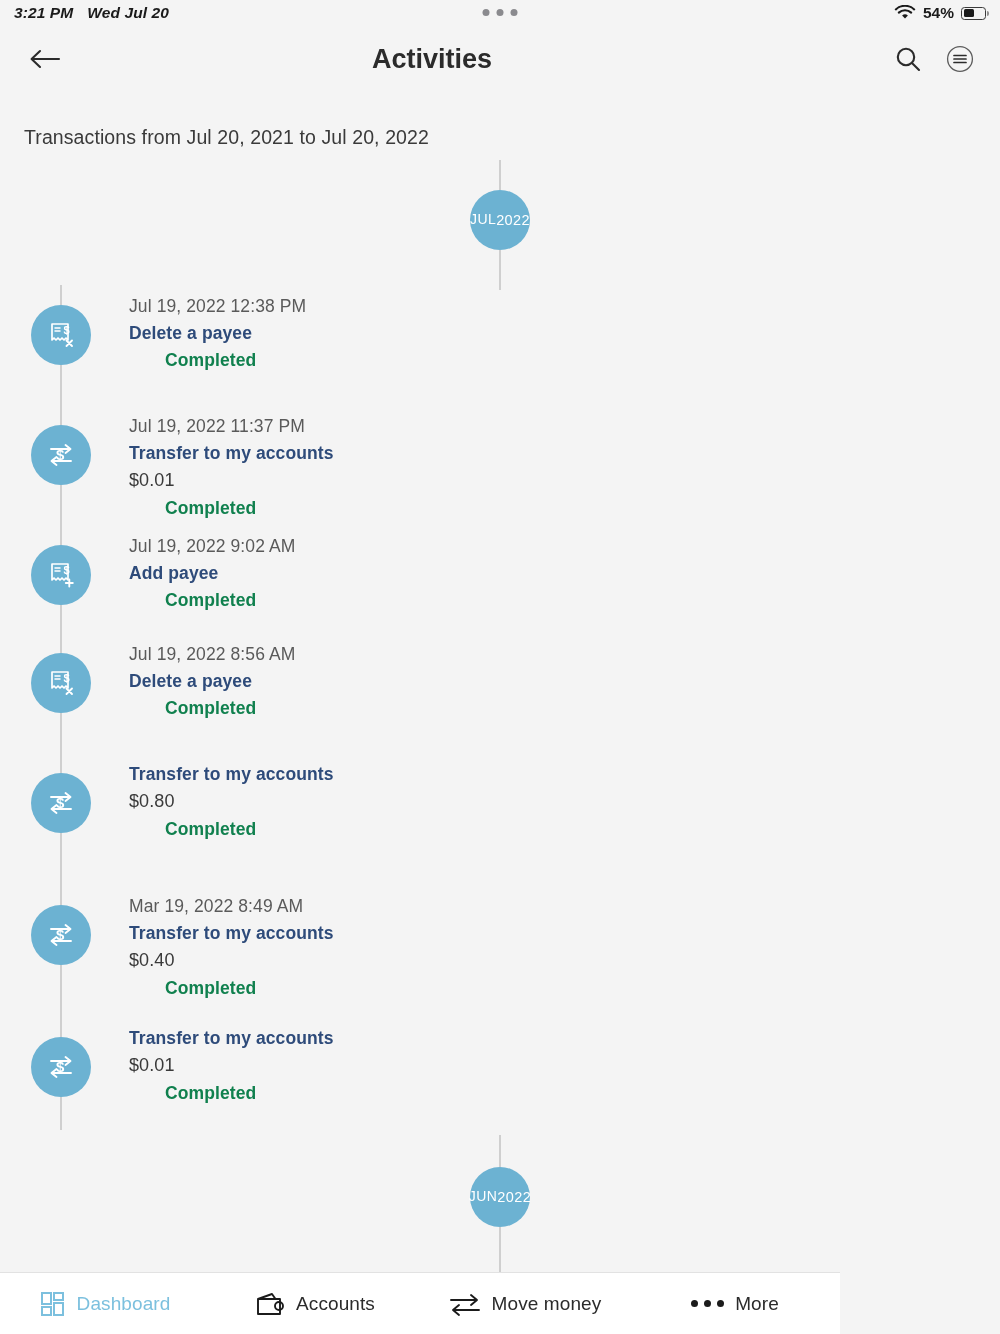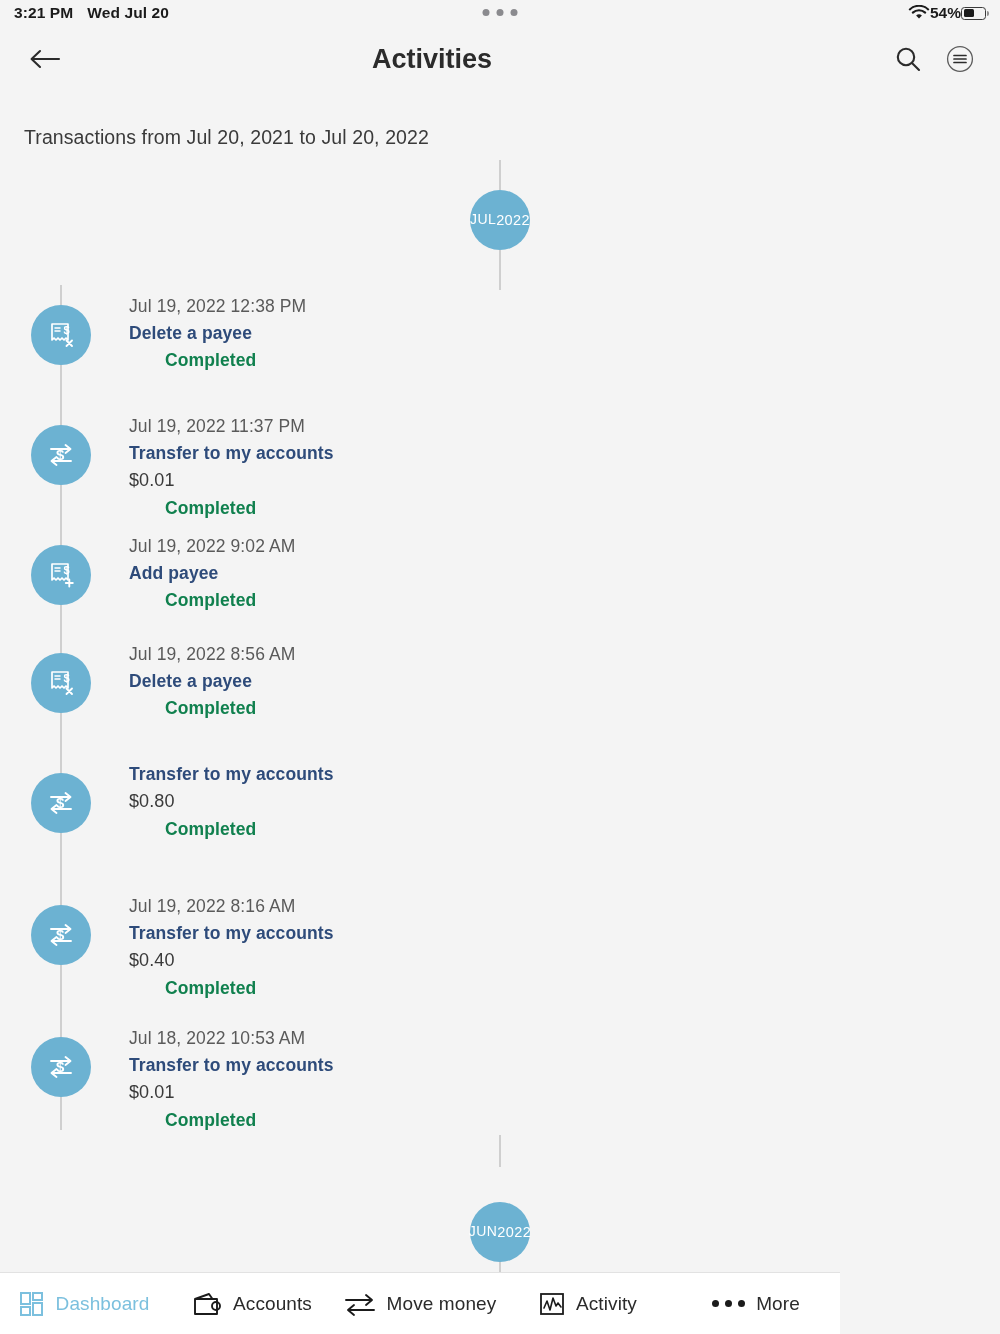--- a/index.html
+++ b/index.html
@@ -9,32 +9,32 @@
     font-family: "Liberation Sans", sans-serif;
     overflow: hidden;
   }
   .screen { position: relative; width: 1000px; height: 1334px; background: #f4f4f4; }
 
   
   .statusbar {
     position: absolute; top: 0; left: 0; width: 1000px; height: 26px;
     display: flex; align-items: center; padding: 0 14px;
   }
-  .sb-left { display: flex; align-items: flex-end; gap: 14px; }
+  .sb-left { display: flex; align-items: flex-end; gap: 14px; font-style: italic; }
   .sb-time, .sb-date {
     font-size: 15.5px; font-weight: bold; color: #1b1b1b; letter-spacing: 0.1px;
   }
   .sb-dots {
     position: absolute; left: 50%; top: 9px; transform: translateX(-50%);
     display: flex; gap: 7px;
   }
   .sb-dots i { width: 7px; height: 7px; border-radius: 50%; background: #8a8a8e; display: block; }
   .sb-right {
     position: absolute; right: 14px; top: 0; height: 26px;
-    display: flex; align-items: center; 
+    display: flex; align-items: center; gap: 7px;
   }
   .sb-pct { font-size: 15.5px; font-weight: bold; color: #1b1b1b; }
   .batt {
     width: 25px; height: 13px; border: 1.6px solid #3b3b3b; border-radius: 3.5px;
     position: relative; padding: 1.6px;
   }
   .batt::after {
     content: ""; position: absolute; right: -4px; top: 3.5px;
     width: 2.4px; height: 5px; background: #8f8f8f; border-radius: 0 2px 2px 0;
   }
@@ -255,44 +255,43 @@
 
     <div class="entry" style="top:745px;">
       <div class="entry-icon">
         <svg width="34" height="34" viewBox="0 0 34 34">
           <path d="M7 11 H26 M21.5 7 L26.5 11 L21.5 15" stroke="#ffffff" stroke-width="1.9" fill="none" stroke-linecap="round" stroke-linejoin="round"></path>
           <path d="M27 23 H8 M12.5 19 L7.5 23 L12.5 27" stroke="#ffffff" stroke-width="1.9" fill="none" stroke-linecap="round" stroke-linejoin="round"></path>
           <text x="12" y="22" font-family="Liberation Sans, sans-serif" font-size="15" font-weight="bold" fill="#ffffff">$</text>
         </svg>
       </div>
       <div class="entry-body">
-        <div class="e-time">Jul 19, 2022 8:16 AM</div>
+        <div class="e-time">Mar 19, 2022 8:49 AM</div>
         <div class="e-title">Transfer to my accounts</div>
         <div class="e-amount">$0.40</div>
         <div class="e-status">Completed</div>
       </div>
     </div>
 
     <div class="entry" style="top:877px;">
       <div class="entry-icon">
         <svg width="34" height="34" viewBox="0 0 34 34">
           <path d="M7 11 H26 M21.5 7 L26.5 11 L21.5 15" stroke="#ffffff" stroke-width="1.9" fill="none" stroke-linecap="round" stroke-linejoin="round"></path>
           <path d="M27 23 H8 M12.5 19 L7.5 23 L12.5 27" stroke="#ffffff" stroke-width="1.9" fill="none" stroke-linecap="round" stroke-linejoin="round"></path>
           <text x="12" y="22" font-family="Liberation Sans, sans-serif" font-size="15" font-weight="bold" fill="#ffffff">$</text>
         </svg>
       </div>
       <div class="entry-body">
-        <div class="e-time">Jul 18, 2022 10:53 AM</div>
         <div class="e-title">Transfer to my accounts</div>
         <div class="e-amount">$0.01</div>
         <div class="e-status">Completed</div>
       </div>
     </div>
 
-    <div class="month-bubble" style="left:470px; top:1042px;">
+    <div class="month-bubble" style="left:470px; top:1007px;">
       <span class="m-m">JUN</span>
       <span class="m-y">2022</span>
     </div>
 
   </div>
 
   <div class="bottomnav">
 
     <div class="nav-item active">
       <span class="nav-ico">
@@ -320,29 +319,20 @@
     <div class="nav-item">
       <span class="nav-ico">
         <svg width="32" height="26" viewBox="0 0 32 26">
           <path d="M2 9 H27 M22 4 L28 9 L22 14" stroke="#1b1b1b" stroke-width="1.9" fill="none" stroke-linecap="round" stroke-linejoin="round"></path>
           <path d="M30 19 H5 M10 14 L4 19 L10 24" stroke="#1b1b1b" stroke-width="1.9" fill="none" stroke-linecap="round" stroke-linejoin="round"></path>
         </svg>
       </span>
       <span class="nav-label">Move money</span>
     </div>
 
-    <div class="nav-item">
-      <span class="nav-ico">
-        <svg width="26" height="26" viewBox="0 0 26 26">
-          <rect x="2" y="3" width="22" height="20" stroke="#1b1b1b" stroke-width="1.8" fill="none"></rect>
-          <path d="M5 17 L8 10 L11 19 L14 7 L17 15 L19 12 L22 16" stroke="#1b1b1b" stroke-width="1.6" fill="none" stroke-linejoin="round" stroke-linecap="round"></path>
-        </svg>
-      </span>
-      <span class="nav-label">Activity</span>
-    </div>
 
     <div class="nav-item">
       <span class="nav-ico dots-ico">
           <i></i>
           <i></i>
           <i></i>
         </span>
       <span class="nav-label">More</span>
     </div>
 

